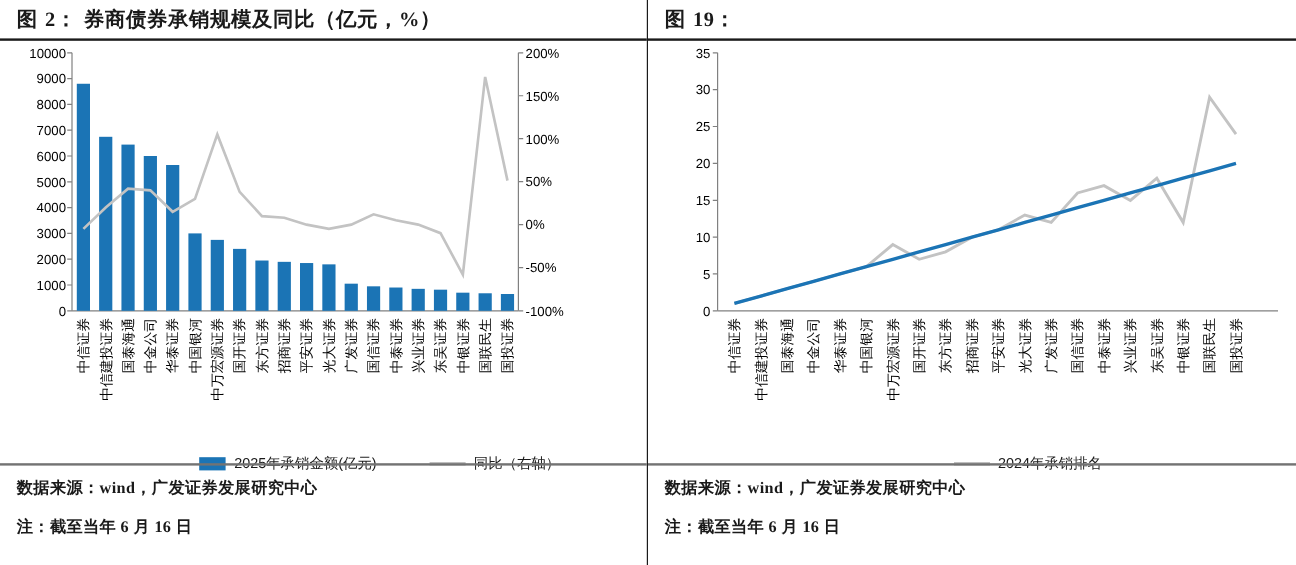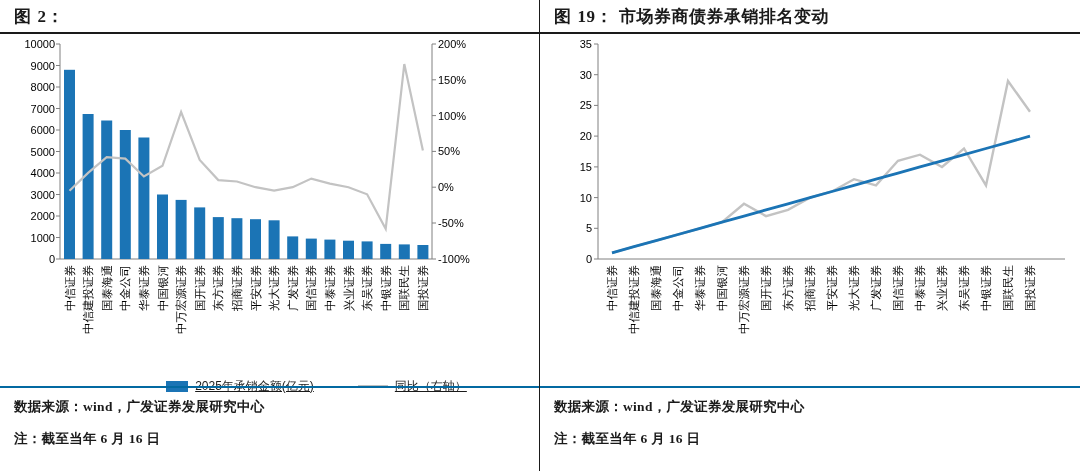--- a/index.html
+++ b/index.html
@@ -19,48 +19,48 @@
     font-family:"Liberation Serif", serif;
     font-weight:bold;font-size:17px;letter-spacing:.5px;
     padding-left:14px;box-sizing:border-box;
     border-bottom:2px solid #1a1a1a;
   }
   .panel-head .num{margin-right:6px;}
   .plot{position:absolute;left:0;top:34px;width:540px;height:352px;}
   svg{display:block;}
   .footer{
     position:absolute;left:0;right:0;bottom:0;height:85px;
-    border-top:2px solid #0369a1;
+    border-top:2px solid #737373;
     box-sizing:border-box;padding:10px 0 0 14px;
     font-family:"Liberation Serif", serif;
     font-size:13.5px;font-weight:bold;letter-spacing:.3px;
   }
   .footer .line{margin-bottom:14px;}
   .legend{
     position:absolute;left:0;width:633px;top:372px;height:28px;
     display:flex;align-items:center;justify-content:center;gap:44px;
     font-size:12px;
-    text-decoration:underline;
   }
   .legend .item{display:flex;align-items:center;gap:7px;white-space:nowrap;}
   .swatch-bar{width:22px;height:11px;background:#1b74b5;display:inline-block;}
   .swatch-line{width:30px;height:0;border-top:3px solid #bfbfbf;display:inline-block;}
   .swatch-line.blue{border-top:3px solid #1b74b5;}
   .tick{font-size:11px;fill:#000;}
   .cat{font-size:11.5px;}
 </style>
 </head>
 <body>
 
 <div class="wrap">
 
   <div class="panel left">
     <div class="panel-head">
       <span class="num">图</span>
       <span class="num">2：</span>
+      <span>券商债券承销规模及同比（亿元，%）</span>
     </div>
 
     <div class="plot">
       <svg width="540" height="352" viewBox="0 0 540 352">
 
         <line x1="60" y1="10" x2="60" y2="225" stroke="#808080" stroke-width="1"></line>
         <line x1="60" y1="225" x2="432" y2="225" stroke="#808080" stroke-width="1"></line>
         <line x1="432" y1="10" x2="432" y2="225" stroke="#808080" stroke-width="1"></line>
 
         <g class="tick" text-anchor="end" font-family="Liberation Sans, sans-serif">
@@ -173,21 +173,20 @@
     <div class="footer">
       <div class="line">数据来源：wind，广发证券发展研究中心</div>
       <div class="line">注：截至当年 6 月 16 日</div>
     </div>
   </div>
 
   <div class="panel right">
     <div class="panel-head">
       <span class="num">图</span>
       <span class="num">19：</span>
-      <span>市场券商债券承销排名变动</span>
     </div>
 
     <div class="plot">
       <svg width="540" height="352" viewBox="0 0 540 352">
 
         <line x1="58" y1="10" x2="58" y2="225" stroke="#808080" stroke-width="1"></line>
         <line x1="58" y1="225" x2="525" y2="225" stroke="#808080" stroke-width="1"></line>
 
         <g class="tick" text-anchor="end" font-family="Liberation Sans, sans-serif">
           <text x="52" y="14">35</text>
@@ -233,20 +232,24 @@
           <text transform="translate(406,231) rotate(-90)" text-anchor="end">兴业证券</text>
           <text transform="translate(428,231) rotate(-90)" text-anchor="end">东吴证券</text>
           <text transform="translate(450,231) rotate(-90)" text-anchor="end">中银证券</text>
           <text transform="translate(472,231) rotate(-90)" text-anchor="end">国联民生</text>
           <text transform="translate(494,231) rotate(-90)" text-anchor="end">国投证券</text>
         </g>
       </svg>
     </div>
 
     <div class="legend">
+      <div class="item">
+        <span class="swatch-line"></span>
+        <span>2024年承销排名</span>
+      </div>
     </div>
 
     <div class="footer">
       <div class="line">数据来源：wind，广发证券发展研究中心</div>
       <div class="line">注：截至当年 6 月 16 日</div>
     </div>
   </div>
 
 </div>
 

